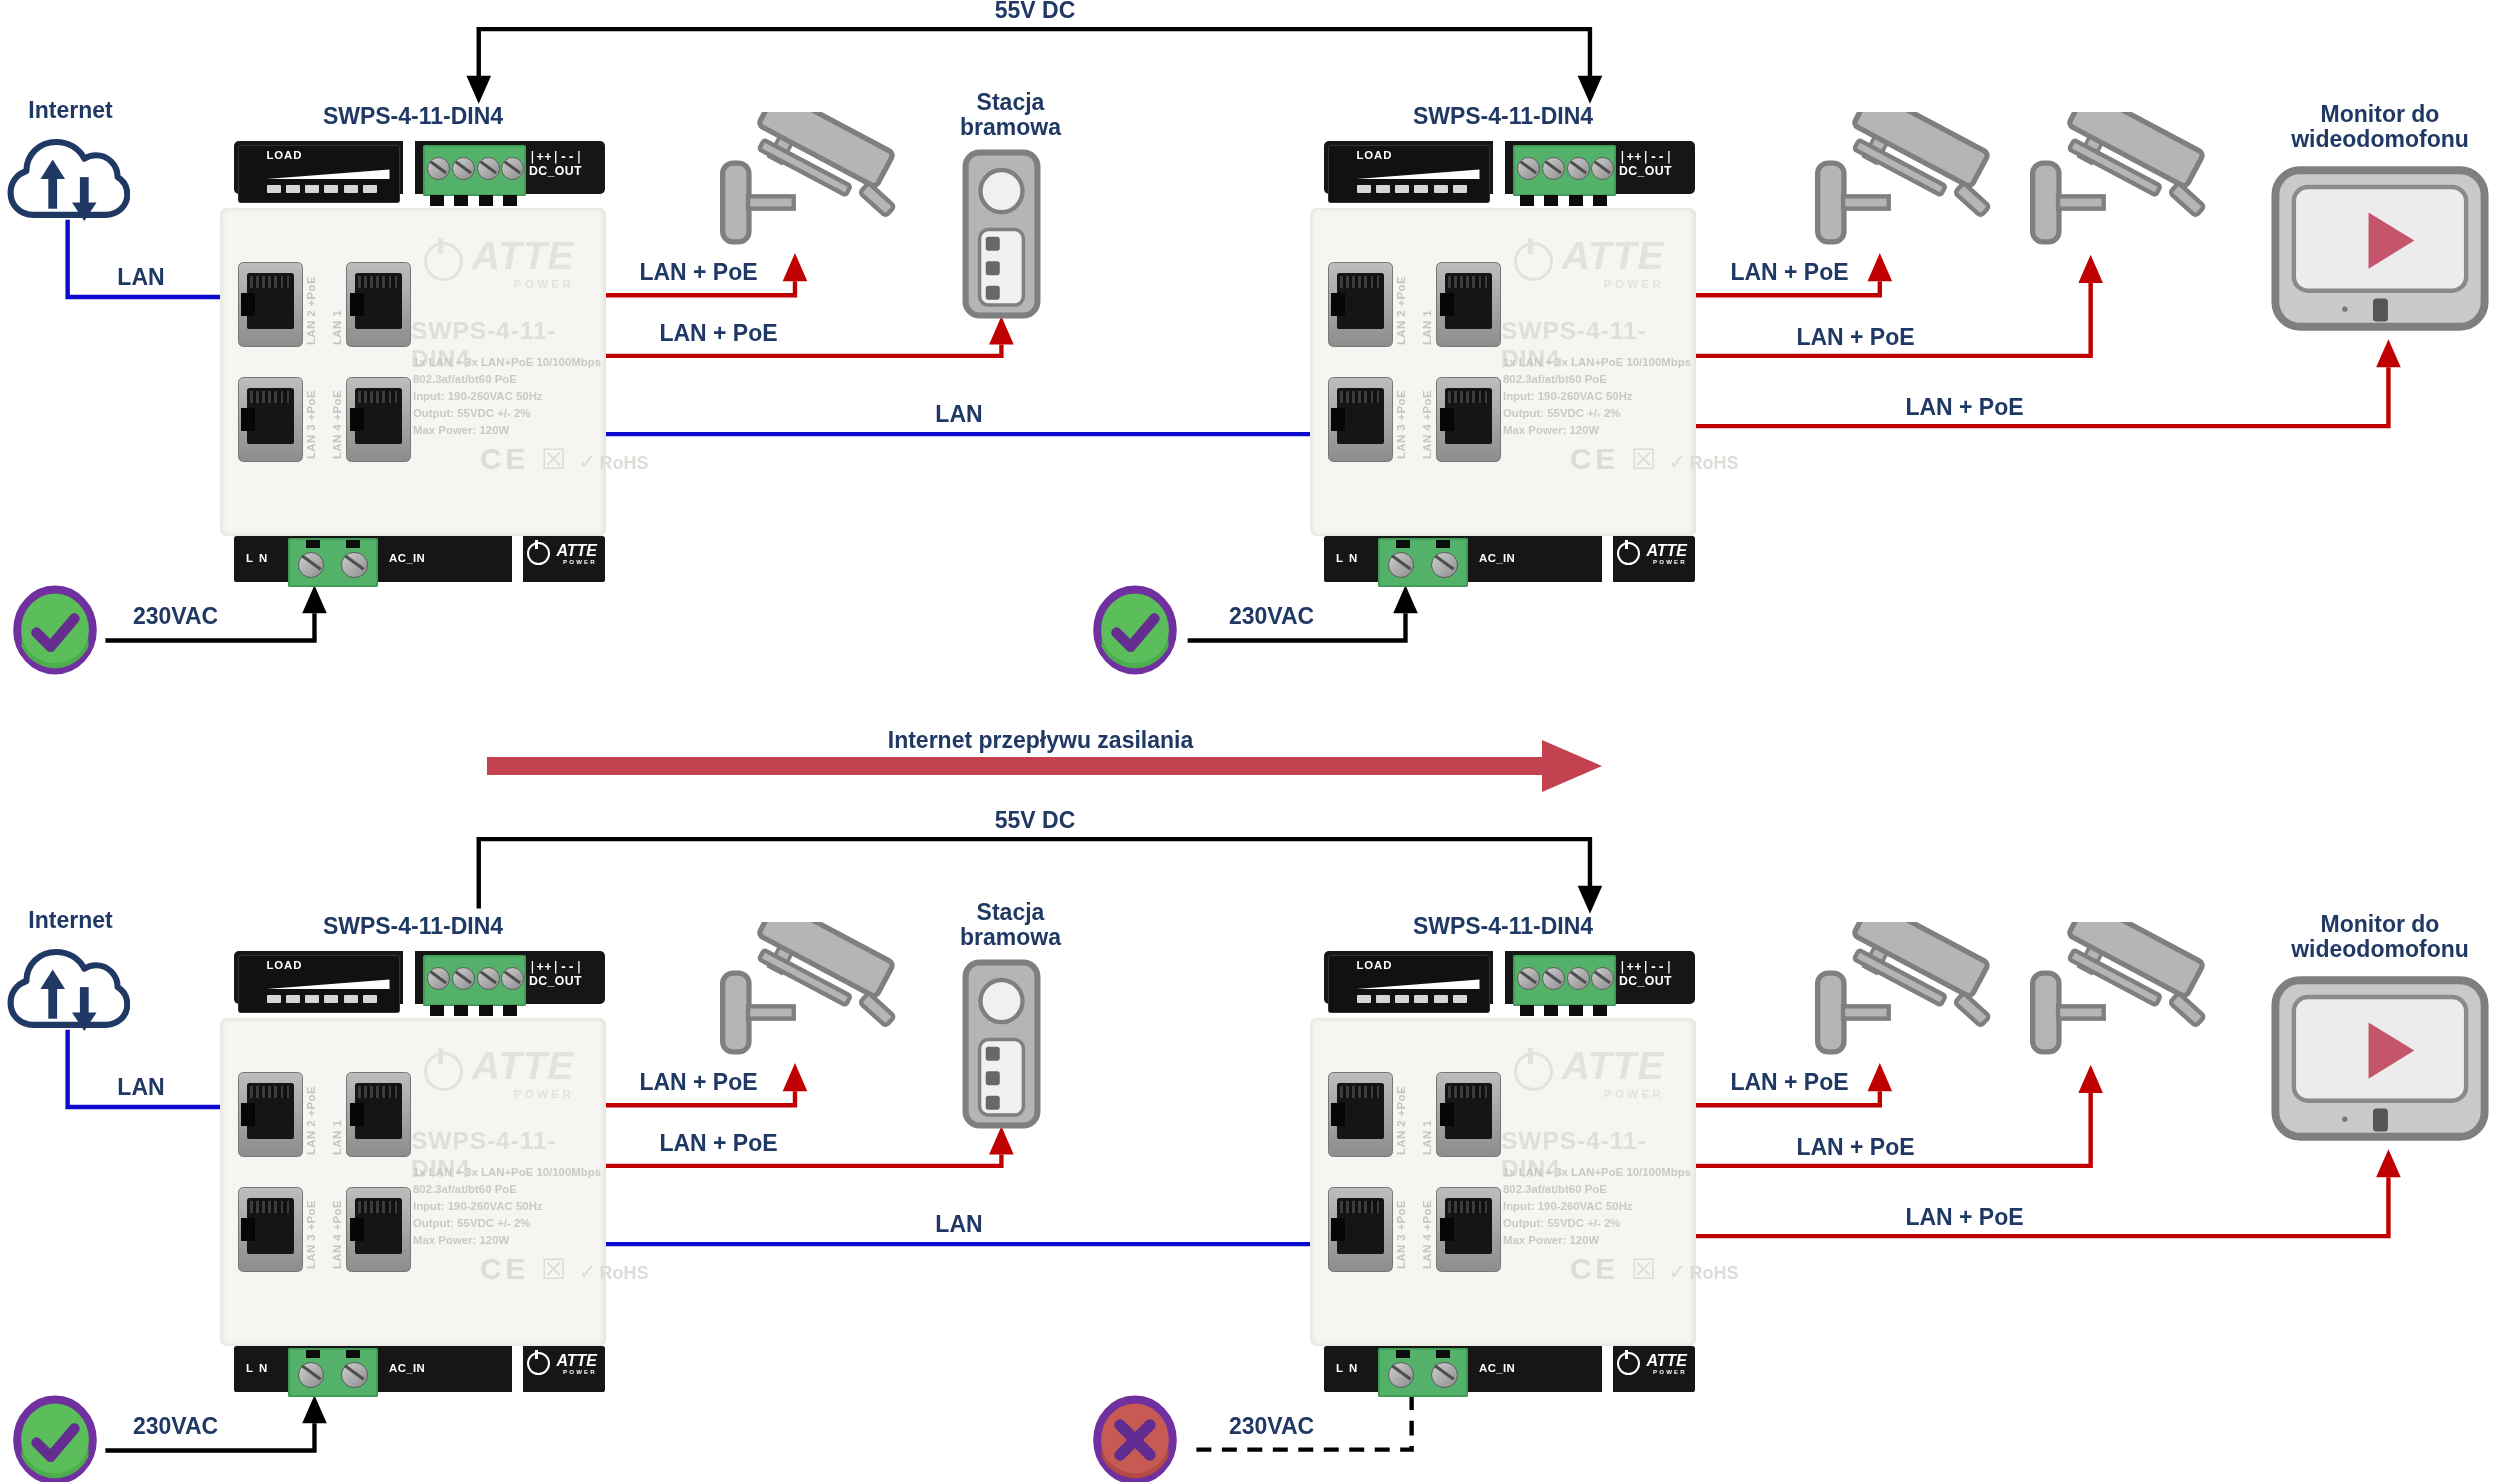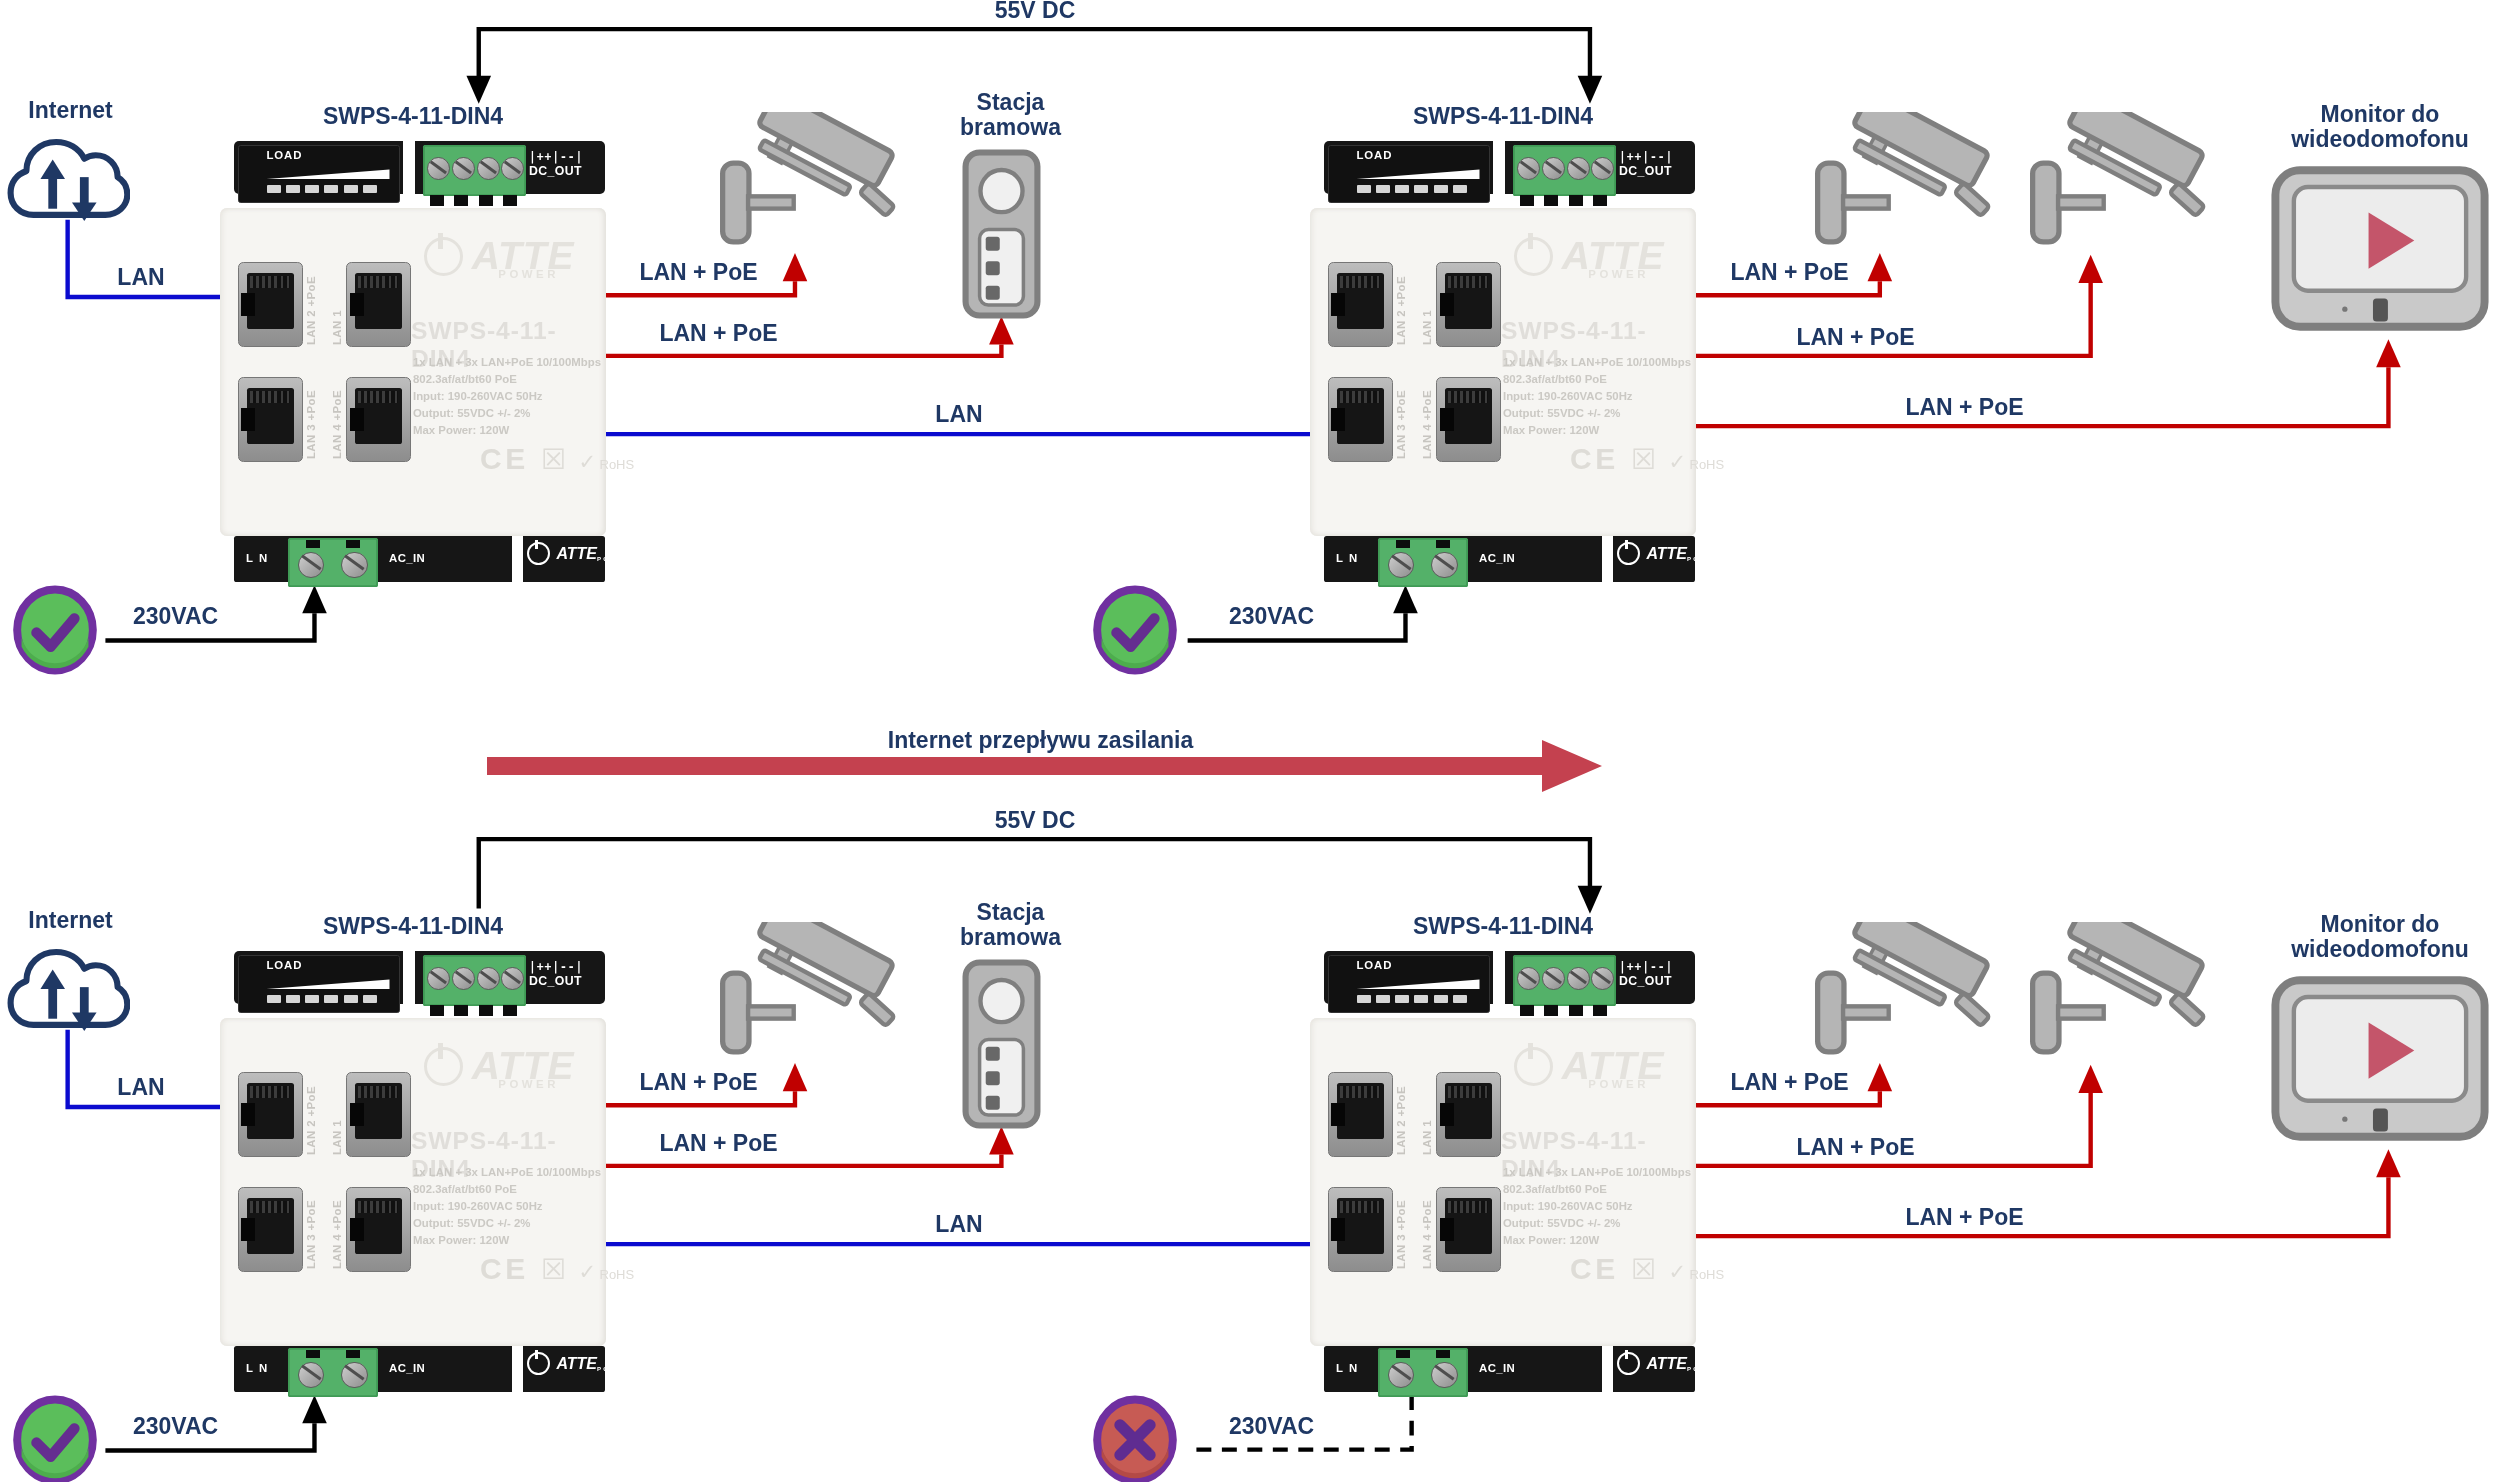--- a/index.html
+++ b/index.html
@@ -52,28 +52,28 @@
   .rj45-pins{position:absolute;left:11.4px;top:13px;width:40px;height:12.3px;
              background:repeating-linear-gradient(90deg,#3c3c3c 0 2.6px,#101010 2.6px 6.1px)}
   .rj45-tab{position:absolute;left:2.6px;top:30px;width:14px;height:23px;background:#060606}
   .plabel{position:absolute;transform:rotate(-90deg);transform-origin:0 0;font-weight:bold;font-size:11.4px;
           color:#C7C5C0;letter-spacing:0.4px;white-space:nowrap}
   .wm-logo{position:absolute;left:204px;top:26px;display:flex;align-items:center;gap:8.8px;color:#E4E2DD}
   .pwr-ring{display:inline-block;width:33px;height:33px;border:3.5px solid #E4E2DD;border-radius:50%;position:relative}
   .pwr-ring::after{content:"";position:absolute;left:11.4px;top:-7px;width:4.4px;height:16px;background:#E4E2DD}
   .wm-atte{font-size:39px;font-weight:bold;font-style:italic;letter-spacing:0.9px}
   .wm-power{font-size:11.4px;font-weight:bold;letter-spacing:3.5px;align-self:flex-end;margin-left:-76px;margin-bottom:-1.8px}
-  .wm-stack{display:flex;flex-direction:row;align-items:flex-end}
+  .wm-stack{display:flex;flex-direction:column;align-items:flex-end}
   .wm-model{position:absolute;left:191px;top:109px;font-size:24.6px;font-weight:bold;color:#E0DEDA;letter-spacing:0.9px}
   .wm-specs{position:absolute;left:193px;top:146px;font-size:11.4px;font-weight:600;line-height:17px;color:#CBC9C4;white-space:nowrap}
   .wm-certs{position:absolute;left:260px;top:234px;display:flex;align-items:baseline;gap:12.3px;color:#DEDCD7}
   .wm-ce{font-size:30px;font-weight:bold;letter-spacing:3.5px}
   .wm-bin{font-size:28px;font-family:"DejaVu Sans",sans-serif}
   .wm-check{font-size:21px;font-family:"DejaVu Sans",sans-serif}
-  .wm-rohs{font-size:13px;font-weight:normal;margin-left:-8.8px}
+  .wm-rohs{font-size:18px;font-weight:bold;margin-left:-8.8px}
   .sw-bot{position:absolute;left:14px;top:395px;width:371px;height:46px;background:#161616;border-radius:2.6px}
   .sw-ln{position:absolute;left:12px;top:16px;color:#fff;font-weight:bold;font-size:11.4px;white-space:pre}
   .sw-green-bot{left:54px;top:1.8px;width:90px;height:49px}
   .tooth{position:absolute;top:2.6px;width:14px;height:8px;background:#0d0d0d}
   .sw-acin{position:absolute;left:155px;top:16px;color:#fff;font-weight:bold;font-size:11.4px;letter-spacing:0.4px}
   .sw-slit-bot{left:278px;top:0;width:10.5px;height:46px}
   .sw-brand{position:absolute;left:293px;top:6.1px;display:flex;align-items:center;gap:6.1px;color:#fff}
   .pwr-ring.small{width:19.3px;height:19.3px;border-width:2.2px;border-color:#fff}
   .pwr-ring.small::after{left:6.1px;top:-4.4px;width:2.6px;height:9.7px;background:#fff}
   .sw-brand-atte{font-size:16px;font-weight:bold;font-style:italic;line-height:1}

